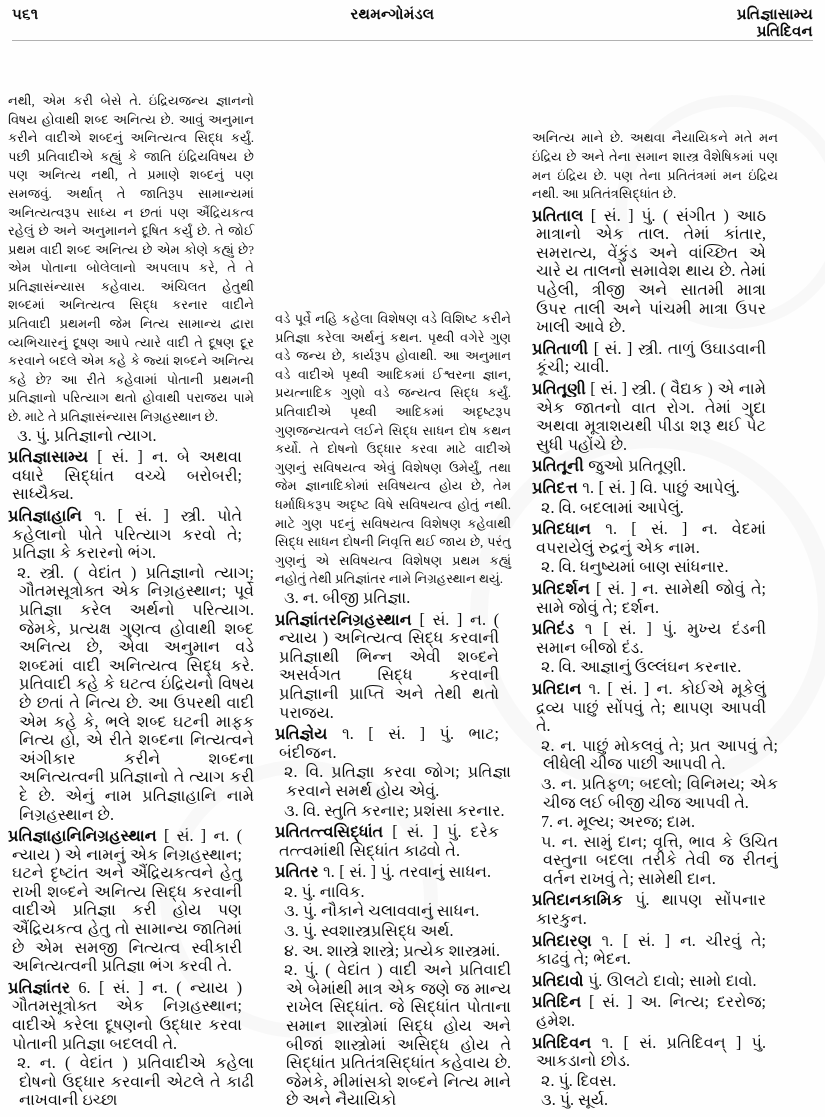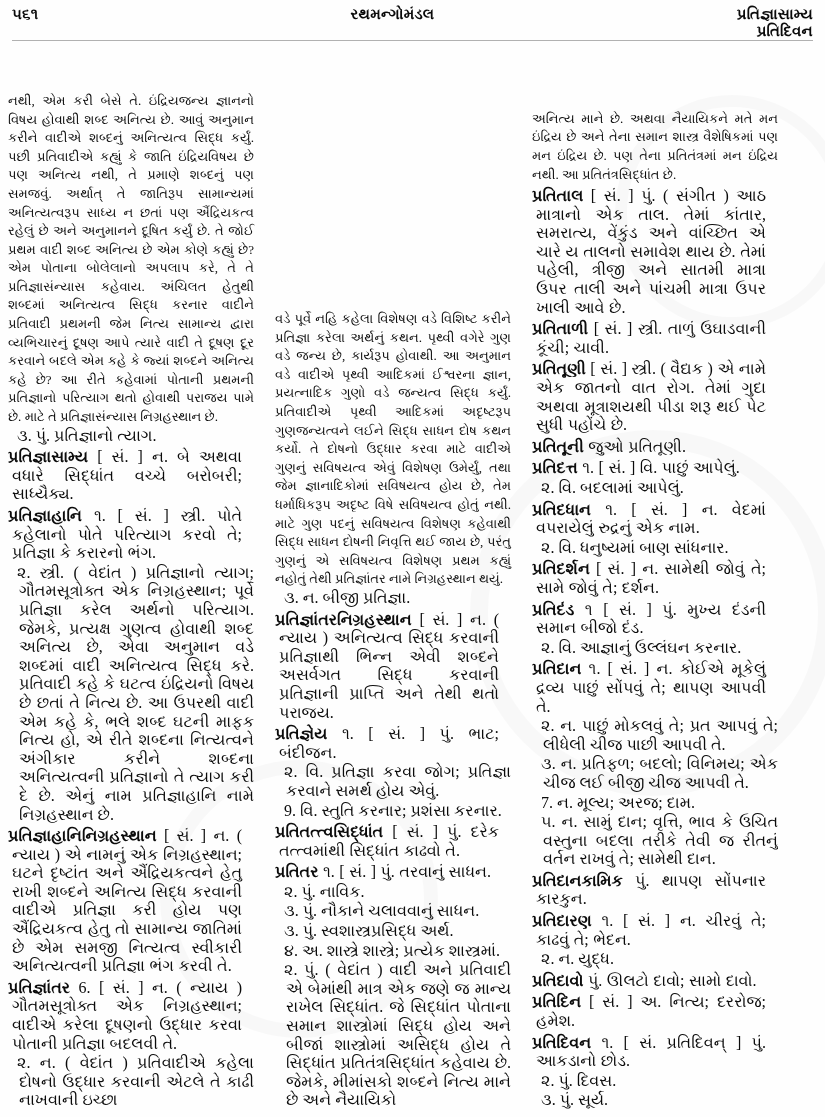--- a/index.html
+++ b/index.html
@@ -168,21 +168,21 @@
         <p class="entry"><span class="hw">પ્રતિજ્ઞાંતર</span><span> 6. [ સં. ] ન. ( ન્યાય ) ગૌતમસૂત્રોક્ત એક નિગ્રહસ્થાન; વાદીએ કરેલા દૂષણનો ઉદ્ધાર કરવા પોતાની પ્રતિજ્ઞા બદલવી તે.</span></p>
         <p class="sense">૨. ન. ( વેદાંત ) પ્રતિવાદીએ કહેલા દોષનો ઉદ્ધાર કરવાની એટલે તે કાઢી નાખવાની ઇચ્છા</p>
       </div>
     <div class="col-rule"></div>
     <div class="col col-2">
         <p class="cont">વડે પૂર્વે નહિ કહેલા વિશેષણ વડે વિશિષ્ટ કરીને પ્રતિજ્ઞા કરેલા અર્થનું કથન. પૃથ્વી વગેરે ગુણ વડે જન્ય છે, કાર્યરૂપ હોવાથી. આ અનુમાન વડે વાદીએ પૃથ્વી આદિકમાં ઈશ્વરના જ્ઞાન, પ્રયત્નાદિક ગુણો વડે જન્યત્વ સિદ્ધ કર્યું. પ્રતિવાદીએ પૃથ્વી આદિકમાં અદૃષ્ટરૂપ ગુણજન્યત્વને લઈને સિદ્ધ સાધન દોષ કથન કર્યો. તે દોષનો ઉદ્ધાર કરવા માટે વાદીએ ગુણનું સવિષયત્વ એવું વિશેષણ ઉમેર્યું, તથા જેમ જ્ઞાનાદિકોમાં સવિષયત્વ હોય છે, તેમ ધર્માધિકરૂપ અદૃષ્ટ વિષે સવિષયત્વ હોતું નથી. માટે ગુણ પદનું સવિષયત્વ વિશેષણ કહેવાથી સિદ્ધ સાધન દોષની નિવૃત્તિ થઈ જાય છે, પરંતુ ગુણનું એ સવિષયત્વ વિશેષણ પ્રથમ કહ્યું નહોતું તેથી પ્રતિજ્ઞાંતર નામે નિગ્રહસ્થાન થયું.</p>
         <p class="sense">૩. ન. બીજી પ્રતિજ્ઞા.</p>
         <p class="entry"><span class="hw">પ્રતિજ્ઞાંતરનિગ્રહસ્થાન</span><span> [ સં. ] ન. ( ન્યાય ) અનિત્યત્વ સિદ્ધ કરવાની પ્રતિજ્ઞાથી ભિન્ન એવી શબ્દને અસર્વગત સિદ્ધ કરવાની પ્રતિજ્ઞાની પ્રાપ્તિ અને તેથી થતો પરાજય.</span></p>
         <p class="entry"><span class="hw">પ્રતિજ્ઞેય</span><span> ૧. [ સં. ] પું. ભાટ; બંદીજન.</span></p>
         <p class="sense">૨. વિ. પ્રતિજ્ઞા કરવા જોગ; પ્રતિજ્ઞા કરવાને સમર્થ હોય એવું.</p>
-        <p class="sense">9. વિ. સ્તુતિ કરનાર; પ્રશંસા કરનાર.</p>
+        <p class="sense">૩. વિ. સ્તુતિ કરનાર; પ્રશંસા કરનાર.</p>
         <p class="entry"><span class="hw">પ્રતિતત્ત્વસિદ્ધાંત</span><span> [ સં. ] પું. દરેક તત્ત્વમાંથી સિદ્ધાંત કાઢવો તે.</span></p>
         <p class="entry"><span class="hw">પ્રતિતર</span><span> ૧. [ સં. ] પું. તરવાનું સાધન.</span></p>
         <p class="sense">૨. પું. નાવિક.</p>
         <p class="sense">૩. પું. નૌકાને ચલાવવાનું સાધન.</p>
         <p class="sense">૩. પું. સ્વશાસ્ત્રપ્રસિદ્ધ અર્થ.</p>
         <p class="sense">૪. અ. શાસ્ત્રે શાસ્ત્રે; પ્રત્યેક શાસ્ત્રમાં.</p>
         <p class="sense">૨. પું. ( વેદાંત ) વાદી અને પ્રતિવાદી એ બેમાંથી માત્ર એક જણે જ માન્ય રાખેલ સિદ્ધાંત. જે સિદ્ધાંત પોતાના સમાન શાસ્ત્રોમાં સિદ્ધ હોય અને બીજાં શાસ્ત્રોમાં અસિદ્ધ હોય તે સિદ્ધાંત પ્રતિતંત્રસિદ્ધાંત કહેવાય છે. જેમકે, મીમાંસકો શબ્દને નિત્ય માને છે અને નૈયાયિકો</p>
       </div>
     <div class="col-rule"></div>
     <div class="col col-3">
@@ -198,21 +198,20 @@
         <p class="entry"><span class="hw">પ્રતિદર્શન</span><span> [ સં. ] ન. સામેથી જોવું તે; સામે જોવું તે; દર્શન.</span></p>
         <p class="entry"><span class="hw">પ્રતિદંડ</span><span> ૧ [ સં. ] પું. મુખ્ય દંડની સમાન બીજો દંડ.</span></p>
         <p class="sense">૨. વિ. આજ્ઞાનું ઉલ્લંઘન કરનાર.</p>
         <p class="entry"><span class="hw">પ્રતિદાન</span><span> ૧. [ સં. ] ન. કોઈએ મૂકેલું દ્રવ્ય પાછું સોંપવું તે; થાપણ આપવી તે.</span></p>
         <p class="sense">૨. ન. પાછું મોકલવું તે; પ્રત આપવું તે; લીધેલી ચીજ પાછી આપવી તે.</p>
         <p class="sense">૩. ન. પ્રતિફળ; બદલો; વિનિમય; એક ચીજ લઈ બીજી ચીજ આપવી તે.</p>
         <p class="sense">7. ન. મૂલ્ય; અરજ; દામ.</p>
         <p class="sense">૫. ન. સામું દાન; વૃત્તિ, ભાવ કે ઉચિત વસ્તુના બદલા તરીકે તેવી જ રીતનું વર્તન રાખવું તે; સામેથી દાન.</p>
         <p class="entry"><span class="hw">પ્રતિદાનકામિક</span><span> પું. થાપણ સોંપનાર કારકુન.</span></p>
         <p class="entry"><span class="hw">પ્રતિદારણ</span><span> ૧. [ સં. ] ન. ચીરવું તે; કાઢવું તે; ભેદન.</span></p>
-        <p class="sense">૨. ન. યુદ્ધ.</p>
         <p class="entry"><span class="hw">પ્રતિદાવો</span><span> પું. ઊલટો દાવો; સામો દાવો.</span></p>
         <p class="entry"><span class="hw">પ્રતિદિન</span><span> [ સં. ] અ. નિત્ય; દરરોજ; હમેશ.</span></p>
         <p class="entry"><span class="hw">પ્રતિદિવન</span><span> ૧. [ સં. પ્રતિદિવન્ ] પું. આકડાનો છોડ.</span></p>
         <p class="sense">૨. પું. દિવસ.</p>
         <p class="sense">૩. પું. સૂર્ય.</p>
       </div>
   </div>
 
 </div>
 

